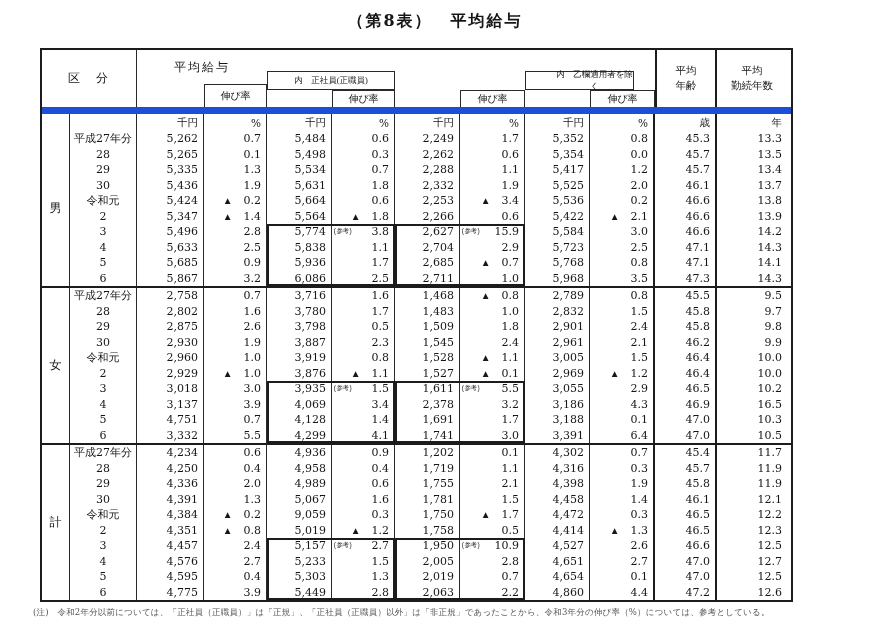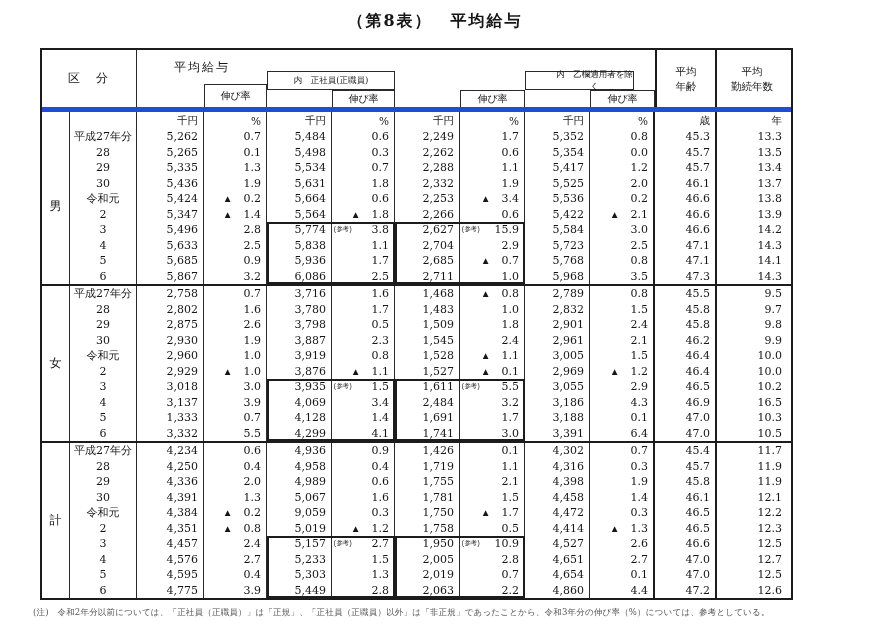--- a/index.html
+++ b/index.html
@@ -2,21 +2,21 @@
 <html><head>
 <meta charset="utf-8">
 <style>
   html,body{margin:0;padding:0;background:#ffffff;}
   #page{position:relative;width:870px;height:631px;background:#fff;
         font-family:"DejaVu Serif","Liberation Serif",serif;color:#161616;overflow:hidden;}
   #title{position:absolute;top:11px;left:0;width:100%;text-align:center;
          font-size:16px;font-weight:600;letter-spacing:2px;}
   #tablewrap{position:absolute;left:40px;top:48px;width:749px;border:2px solid #1c1c1c;background:#fff;}
   
-  #thead{position:relative;height:57px;border-bottom:5px solid #1d4ed8;}
+  #thead{position:relative;height:57px;border-bottom:7px solid #1d4ed8;font-family:Liberation Serif, serif;}
   .hbox{position:absolute;box-sizing:border-box;display:flex;align-items:center;justify-content:center;
         background:#fff;text-align:center;}
   #h-kubun{left:0;top:0;width:95px;height:57px;border-right:1px solid #2a2a2a;font-size:12px;letter-spacing:2px;}
   #h-avg{left:95px;top:0;width:130px;height:34px;font-size:12px;letter-spacing:2px;}
   #h-rate1{left:162px;top:34px;width:63px;height:23px;border:1px solid #2a2a2a;border-bottom:none;font-size:10px;}
   #h-sei{left:225px;top:21px;width:128px;height:19px;border:1px solid #2a2a2a;font-size:8.5px;}
   #h-rate2{left:290px;top:40px;width:63px;height:17px;border:1px solid #2a2a2a;border-bottom:none;font-size:10px;}
   #h-igai{left:353px;top:21px;width:130px;height:19px;border:1px solid #2a2a2a;font-size:8.5px;}
   #h-rate3{left:418px;top:40px;width:65px;height:17px;border:1px solid #2a2a2a;border-bottom:none;font-size:10px;}
   #h-otsu{left:483px;top:21px;width:109px;height:19px;border:1px solid #2a2a2a;font-size:8.5px;padding-left:30px;}
@@ -368,30 +368,30 @@
               <div class="c thick">2.9</div>
               <div class="c thick">46.5</div>
               <div class="c last">10.2</div>
             </div>
             <div class="row">
               <div class="c center">4</div>
               <div class="c">3,137</div>
               <div class="c">3.9</div>
               <div class="c">4,069</div>
               <div class="c">3.4</div>
-              <div class="c">2,484</div>
+              <div class="c">2,378</div>
               <div class="c">3.2</div>
               <div class="c">3,186</div>
               <div class="c thick">4.3</div>
               <div class="c thick">46.9</div>
               <div class="c last">16.5</div>
             </div>
             <div class="row">
               <div class="c center">5</div>
-              <div class="c">1,333</div>
+              <div class="c">4,751</div>
               <div class="c">0.7</div>
               <div class="c">4,128</div>
               <div class="c">1.4</div>
               <div class="c">1,691</div>
               <div class="c">1.7</div>
               <div class="c">3,188</div>
               <div class="c thick">0.1</div>
               <div class="c thick">47.0</div>
               <div class="c last">10.3</div>
             </div>
@@ -414,21 +414,21 @@
         </div>
         <div class="section sep">
           <div class="seclabel">計</div>
           <div class="rows">
             <div class="row">
               <div class="c center">平成27年分</div>
               <div class="c">4,234</div>
               <div class="c">0.6</div>
               <div class="c">4,936</div>
               <div class="c">0.9</div>
-              <div class="c">1,426</div>
+              <div class="c">1,202</div>
               <div class="c">0.1</div>
               <div class="c">4,302</div>
               <div class="c thick">0.7</div>
               <div class="c thick">45.4</div>
               <div class="c last">11.7</div>
             </div>
             <div class="row">
               <div class="c center">28</div>
               <div class="c">4,250</div>
               <div class="c">0.4</div>

